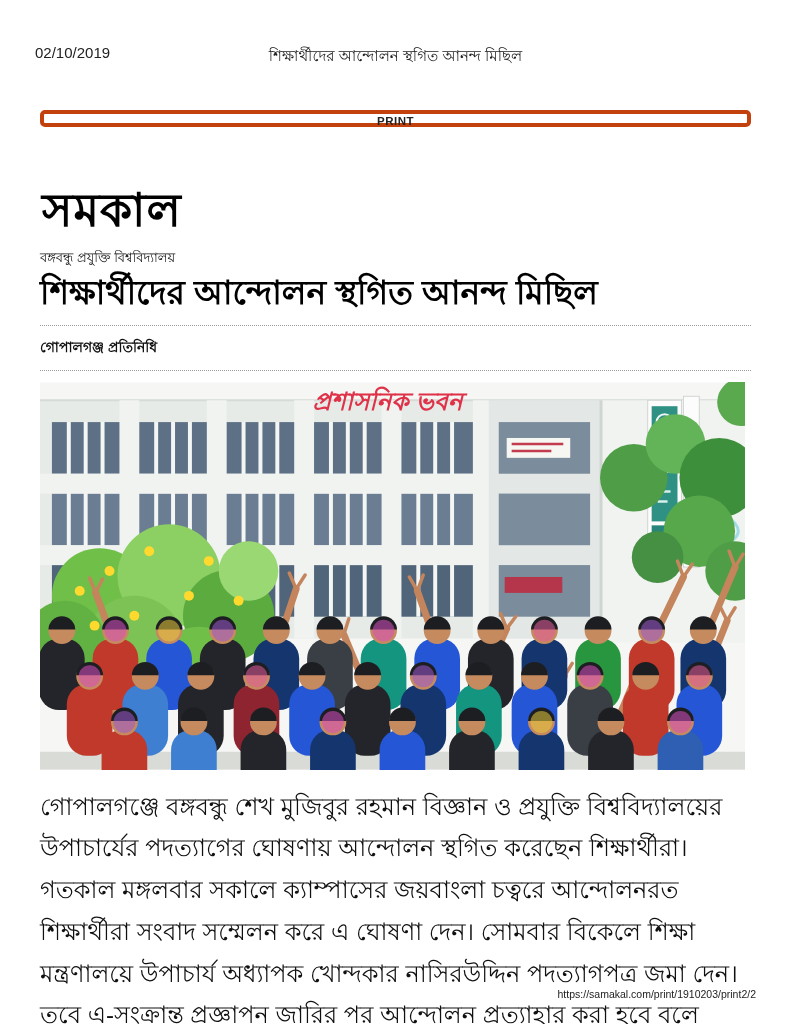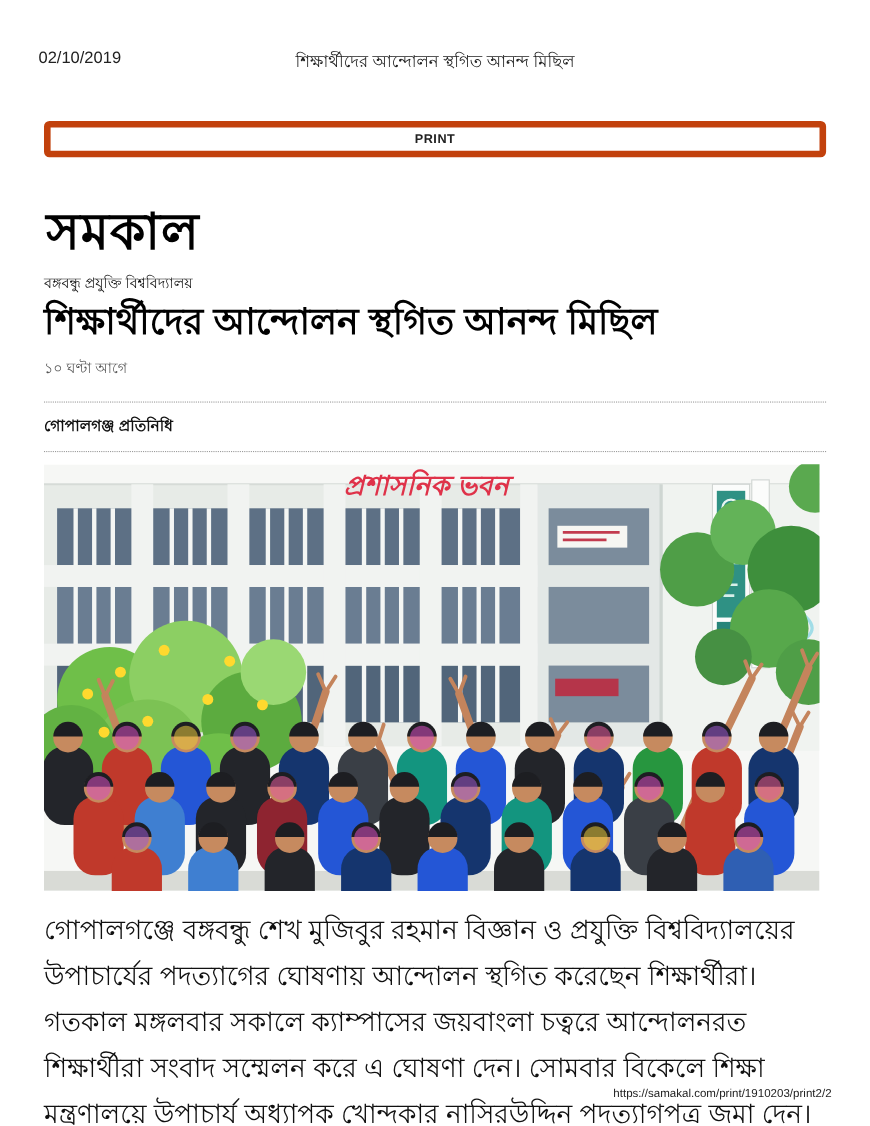--- a/index.html
+++ b/index.html
@@ -6,22 +6,22 @@
   .page{position:relative;width:791px;height:1024px;background:#fff;overflow:hidden;
         font-family:"Liberation Sans",sans-serif;color:#111;}
   
   .chrome-header{position:absolute;top:16px;left:35px;right:35px;height:16px;
                  font-size:15px;color:#222;margin-top:28px;}
   .chrome-date{position:absolute;left:0;top:0;}
   .chrome-title{position:absolute;left:0;right:0;top:0;text-align:center;}
   .chrome-footer{position:absolute;top:988px;left:35px;right:35px;display:flex;
                  justify-content:flex-end;font-size:10.5px;color:#222;}
   
-  .print-btn{position:absolute;top:110px;left:40px;width:711px;height:33px;
-             background:#fff;border:6px solid #c2410c;border-radius:5px;
+  .print-btn{position:absolute;top:110px;left:40px;width:711px;height:17px;
+             background:#fff;border:4px solid #c2410c;border-radius:5px;
              font-family:"Liberation Sans",sans-serif;font-size:11.5px;font-weight:bold;
              letter-spacing:.5px;color:#222;cursor:pointer;}
   
   .article{position:absolute;top:186px;left:40px;width:711px;}
   .brand{font-family:Liberation Sans, sans-serif;font-weight:900;font-size:46px;
          line-height:1.05;letter-spacing:1px;color:#000;margin:0 0 14px 2px;}
   .kicker{font-size:13px;color:#111;margin:0 0 3px 0;}
   .headline{font-size:33px;font-weight:bold;line-height:1.25;margin:0 0 11px 0;color:#000;}
   .timestamp{font-size:13px;color:#555;margin:0 0 19px 0;}
   .byline-wrap{border-top:1px dotted #9a9a9a;border-bottom:1px dotted #9a9a9a;
@@ -40,21 +40,20 @@
     <span class="chrome-date">02/10/2019</span>
     <span class="chrome-title">শিক্ষার্থীদের আন্দোলন স্থগিত আনন্দ মিছিল</span>
   </div>
 
   <button class="print-btn">PRINT</button>
 
   <div class="article">
     <div class="brand">সমকাল</div>
     <div class="kicker">বঙ্গবন্ধু প্রযুক্তি বিশ্ববিদ্যালয়</div>
     <h1 class="headline">শিক্ষার্থীদের আন্দোলন স্থগিত আনন্দ মিছিল</h1>
-    <div class="timestamp">১০ ঘণ্টা আগে</div>
 
     <div class="byline-wrap">
       <div class="byline">গোপালগঞ্জ প্রতিনিধি</div>
     </div>
 
     <figure class="photo-fig">
       <svg width="705" height="388" viewBox="0 0 710 390" xmlns="http://www.w3.org/2000/svg">
 
         <rect x="0" y="0" width="710" height="390" fill="#f6f7f5"></rect>
 

